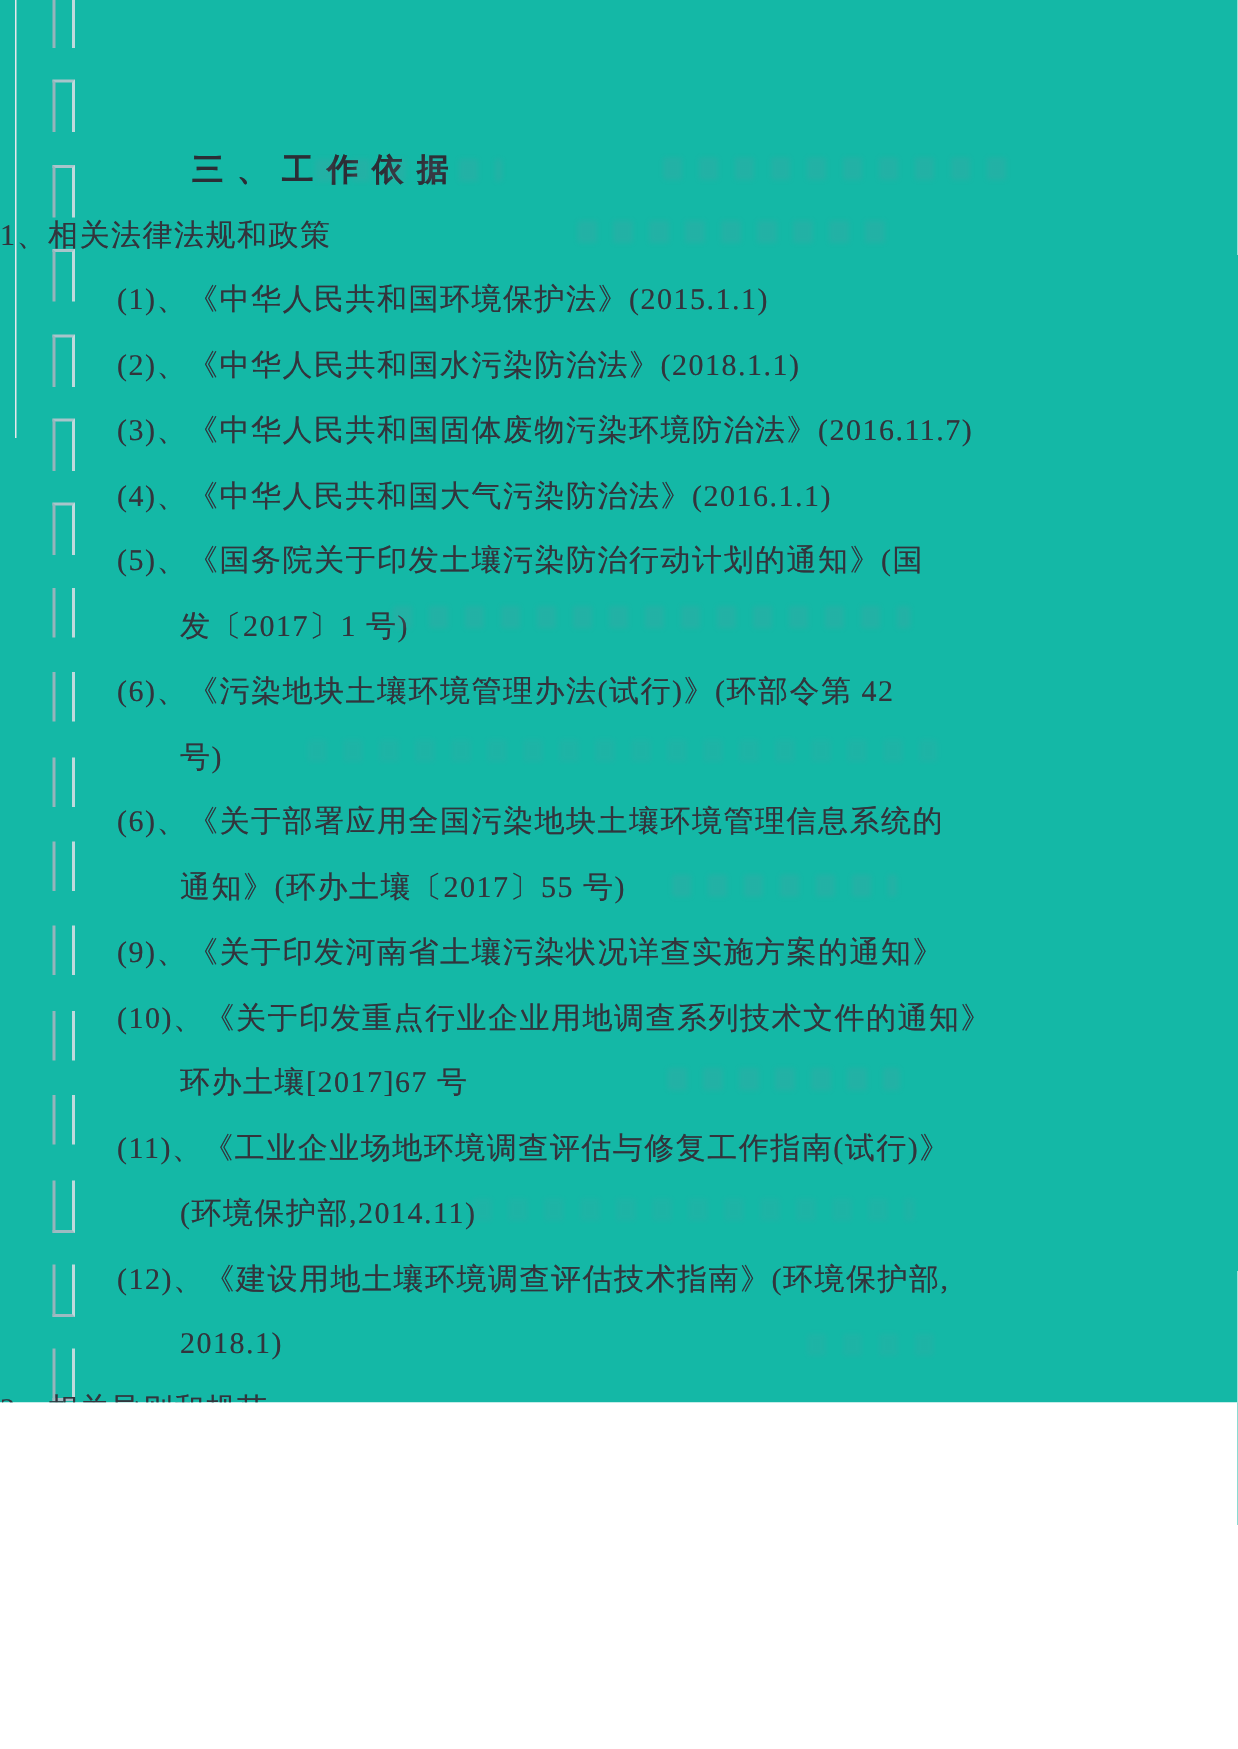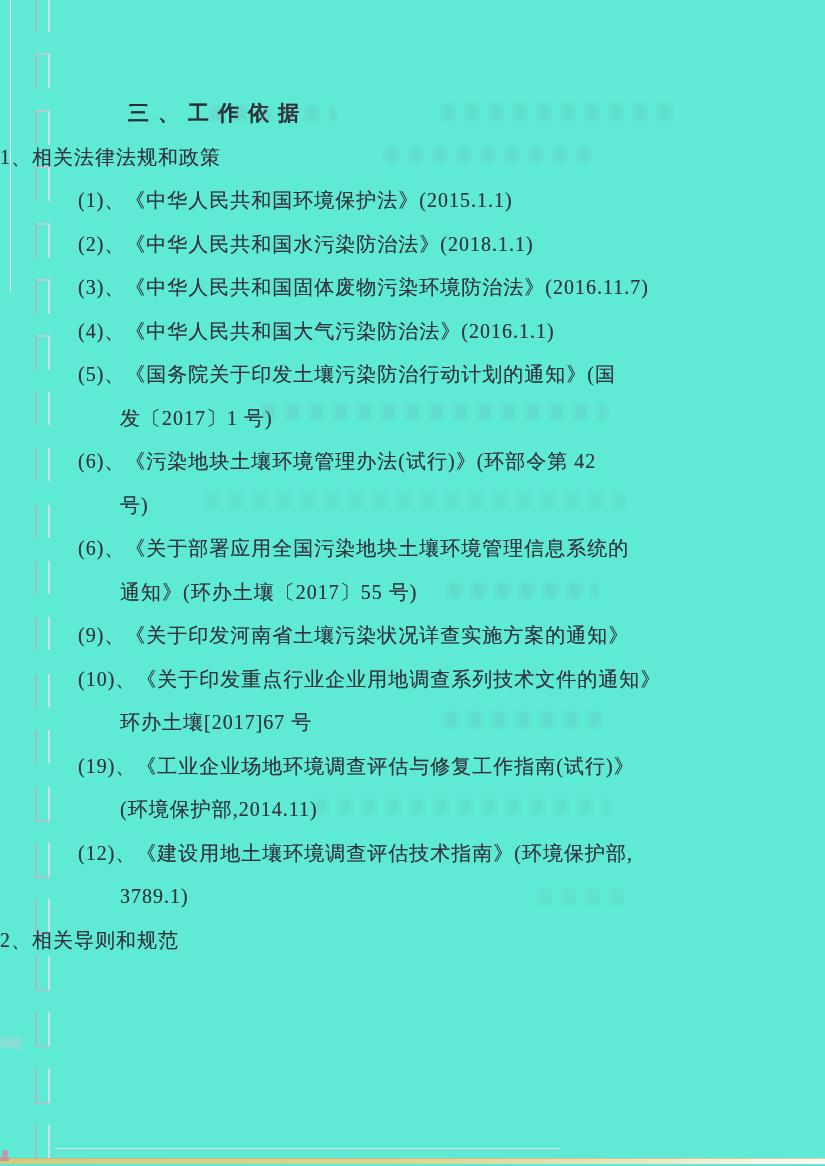--- a/index.html
+++ b/index.html
@@ -1,18 +1,18 @@
 <!DOCTYPE html>
 <html><head>
 <meta charset="utf-8">
 <style>
   html,body{margin:0;padding:0;background:#ffffff;}
   .page{
-    position:relative;width:825px;height:1166px;overflow:hidden;
-    background:#5eead4;
+    position:relative;width:825px;height:935px;overflow:hidden;
+    background:#14b8a6;
     font-family:"Liberation Serif","DejaVu Serif",serif;
     color:#33343c;
     text-decoration:underline;
   }
   
   .textblock{position:absolute;left:0;top:92px;right:0;}
   .ln{height:43.5px;line-height:43.5px;font-size:20px;letter-spacing:1px;white-space:nowrap;}
   .ln-heading{padding-left:128px;font-weight:700;font-size:21px;letter-spacing:9px;color:#2c2d35;}
   .ln-sub{}
   .ln-item{padding-left:78px;}
@@ -82,24 +82,24 @@
     <div class="ln ln-item">(4)、《中华人民共和国大气污染防治法》(2016.1.1)</div>
     <div class="ln ln-item">(5)、《国务院关于印发土壤污染防治行动计划的通知》(国</div>
     <div class="ln ln-margin">发〔2017〕1 号)</div>
     <div class="ln ln-item">(6)、《污染地块土壤环境管理办法(试行)》(环部令第 42</div>
     <div class="ln ln-margin">号)</div>
     <div class="ln ln-item">(6)、《关于部署应用全国污染地块土壤环境管理信息系统的</div>
     <div class="ln ln-margin">通知》(环办土壤〔2017〕55 号)</div>
     <div class="ln ln-item">(9)、《关于印发河南省土壤污染状况详查实施方案的通知》</div>
     <div class="ln ln-item">(10)、《关于印发重点行业企业用地调查系列技术文件的通知》</div>
     <div class="ln ln-margin">环办土壤[2017]67 号</div>
-    <div class="ln ln-item">(19)、《工业企业场地环境调查评估与修复工作指南(试行)》</div>
+    <div class="ln ln-item">(11)、《工业企业场地环境调查评估与修复工作指南(试行)》</div>
     <div class="ln ln-margin">(环境保护部,2014.11)</div>
     <div class="ln ln-item">(12)、《建设用地土壤环境调查评估技术指南》(环境保护部,</div>
-    <div class="ln ln-margin">3789.1)</div>
+    <div class="ln ln-margin">2018.1)</div>
     <div class="ln ln-sub">2、相关导则和规范</div>
   </div>
 
   <div class="ghost" style="left:210px;top:106px;width:125px;"></div>
   <div class="ghost" style="left:442px;top:105px;width:235px;"></div>
   <div class="ghost" style="left:385px;top:147px;width:210px;"></div>
   <div class="ghost" style="left:262px;top:404px;width:345px;"></div>
   <div class="ghost faint" style="left:205px;top:493px;width:420px;"></div>
   <div class="ghost" style="left:448px;top:583px;width:150px;"></div>
   <div class="ghost" style="left:445px;top:712px;width:155px;"></div>

